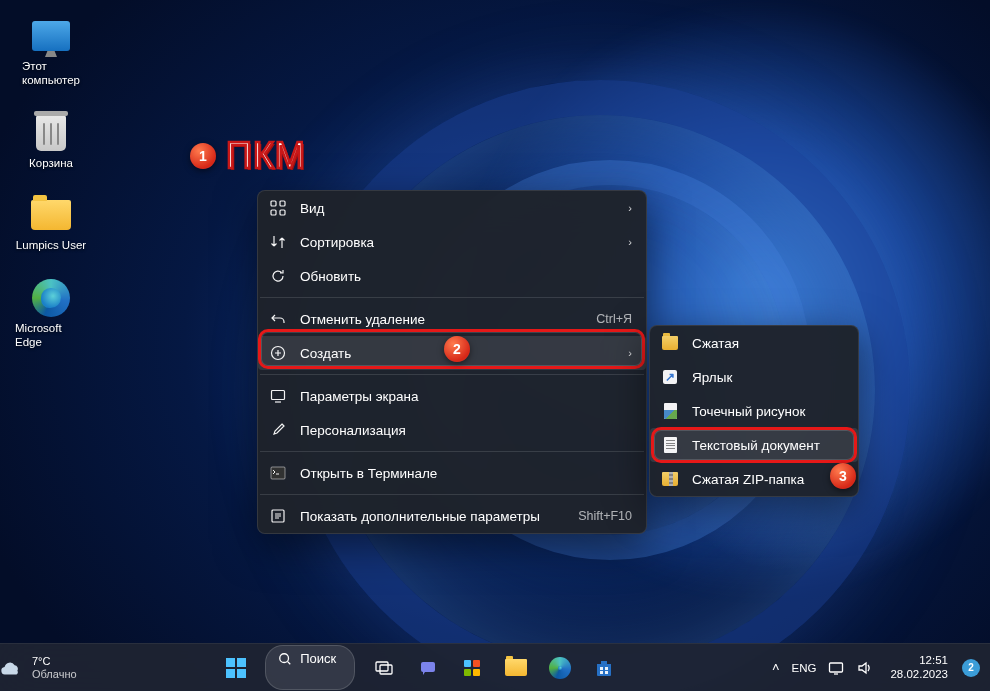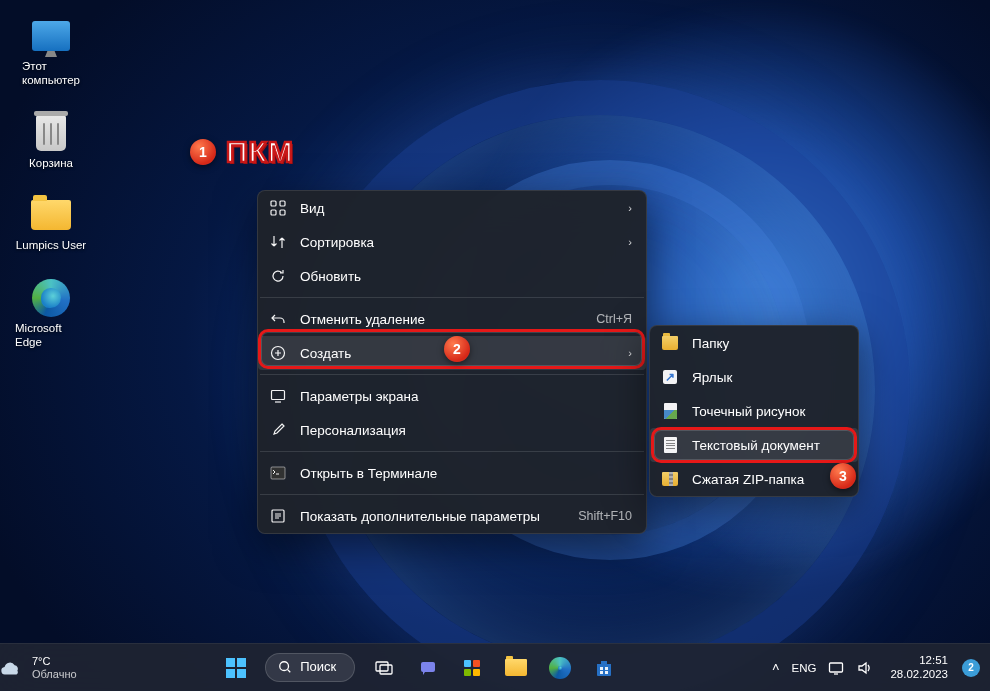--- a/index.html
+++ b/index.html
@@ -21,40 +21,40 @@
 .bin::before{content:"";position:absolute;top:-4px;left:-2px;width:34px;height:5px;background:#aaa;border-radius:2px}
 .bin-inner{width:20px;height:24px;display:flex;justify-content:space-around;padding-top:2px}
 .bin-inner span{width:2px;background:#888;border-radius:1px}
 .folder{width:40px;height:30px;background:linear-gradient(#ffd86b,#f4b731);border-radius:2px 2px 4px 4px;position:relative}
 .folder::before{content:"";position:absolute;top:-5px;left:2px;width:14px;height:6px;background:#f4c341;border-radius:2px 2px 0 0}
 .edge{width:38px;height:38px;border-radius:50%;background:conic-gradient(from 200deg,#0c59a4,#52b043 70deg,#4bc2c5 160deg,#2170c5 260deg,#0c59a4);position:relative}
 .edge::after{content:"";position:absolute;inset:9px;background:radial-gradient(circle at 60% 40%,#5cd0d8,#1a80c8 70%);border-radius:50% 50% 55% 45%}
 
 .callout{position:absolute;display:flex;align-items:center;gap:10px}
 .badge{width:26px;height:26px;border-radius:50%;background:radial-gradient(circle at 35% 30%,#ff7a4d,#d62818 70%);color:#fff;display:flex;align-items:center;justify-content:center;font-size:14px;font-weight:700;box-shadow:0 2px 6px rgba(0,0,0,.5)}
-.callout-text{font-size:30px;font-weight:700;color:#fff;-webkit-text-stroke:2.5px #c91818;letter-spacing:1px;text-shadow:2px 2px 0 #a01010}
+.callout-text{font-size:36px;font-weight:400;color:#fff;-webkit-text-stroke:2.5px #c91818;letter-spacing:1px;text-shadow:2px 2px 0 #a01010}
 
 .ctxmenu{position:absolute;background:rgba(30,34,42,.96);border:1px solid rgba(255,255,255,.1);border-radius:8px;backdrop-filter:blur(20px);box-shadow:0 12px 40px rgba(0,0,0,.5);color:#fff;font-size:13.5px}
 .menu-item{display:flex;align-items:center;padding:8px 14px 8px 12px;border-radius:4px;gap:14px;position:relative;min-height:34px}
 .menu-item.sel{background:rgba(255,255,255,.1)}
 .menu-icon{width:16px;height:16px;flex-shrink:0;display:flex;align-items:center;justify-content:center;opacity:.95}
 .menu-label{flex:1}
 .menu-arrow{opacity:.8;font-size:11px}
 .menu-shortcut{opacity:.65;font-size:12.5px}
 .menu-sep{height:1px;background:rgba(255,255,255,.12);margin:4px 2px}
 
 .highlight{position:absolute;border:3px solid #e61818;border-radius:10px;pointer-events:none;box-shadow:0 0 0 1px rgba(255,255,255,.15) inset}
 
 .taskbar{position:absolute;bottom:0;left:0;right:0;height:48px;background:rgba(30,36,50,.92);backdrop-filter:blur(20px);border-top:1px solid rgba(255,255,255,.06);display:flex;align-items:center}
 .tb-left{display:flex;align-items:center;gap:10px;color:#fff;font-size:11px}
 .tb-weather{width:22px;height:22px}
 .tb-left-text{display:flex;flex-direction:column;line-height:1.15}
 .tb-center{flex:1;display:flex;justify-content:center;align-items:center;gap:4px}
 .tb-btn{width:40px;height:40px;display:flex;align-items:center;justify-content:center;border-radius:4px}
-.tb-search{display:flex;align-items:center;gap:8px;background:rgba(255,255,255,.1);border:1px solid rgba(255,255,255,.15);border-radius:18px;padding:5px 18px 7px 12px;color:#fff;font-size:13px;margin:0 5px}
+.tb-search{display:flex;align-items:center;gap:8px;background:rgba(255,255,255,.1);border:1px solid rgba(255,255,255,.15);border-radius:18px;padding:5px 18px 23px 12px;color:#fff;font-size:13px;margin:0 5px}
 .tb-right{display:flex;align-items:center;gap:4px;padding-right:10px;color:#fff;font-size:11.5px}
 .tb-tray{display:flex;align-items:center;gap:12px;padding:0 8px}
 .tb-clock{display:flex;flex-direction:column;align-items:flex-end;line-height:1.2;padding:0 6px}
 .tb-notif{width:18px;height:18px;border-radius:50%;background:#3b9dd8;color:#fff;display:flex;align-items:center;justify-content:center;font-size:10px;font-weight:600;margin-left:4px}
 
 .winlogo{display:grid;grid-template:repeat(2,9px)/repeat(2,9px);gap:2px}
 .winlogo span{background:#4cc2ff}
 svg{display:block}
 
 .sub-fold{width:18px;height:14px;background:linear-gradient(#ffd86b,#f4b731);border-radius:1px 1px 2px 2px;position:relative}
@@ -206,21 +206,21 @@
 </div>
 
 <div class="highlight" style="top:329px;left:258px;width:387px;height:40px"></div>
 <div class="badge" style="position:absolute;top:336px;left:444px">2</div>
 
 <div class="ctxmenu" style="top:325px;left:649px;width:210px">
   <div class="menu-item">
     <div class="menu-icon">
         <div class="sub-fold"></div>
       </div>
-    <span class="menu-label">Папку</span>
+    <span class="menu-label">Сжатая</span>
   </div>
   <div class="menu-item">
     <div class="menu-icon">
         <div class="sub-link">↗</div>
       </div>
     <span class="menu-label">Ярлык</span>
   </div>
   <div class="menu-item">
     <div class="menu-icon">
         <div class="sub-bmp"></div>

